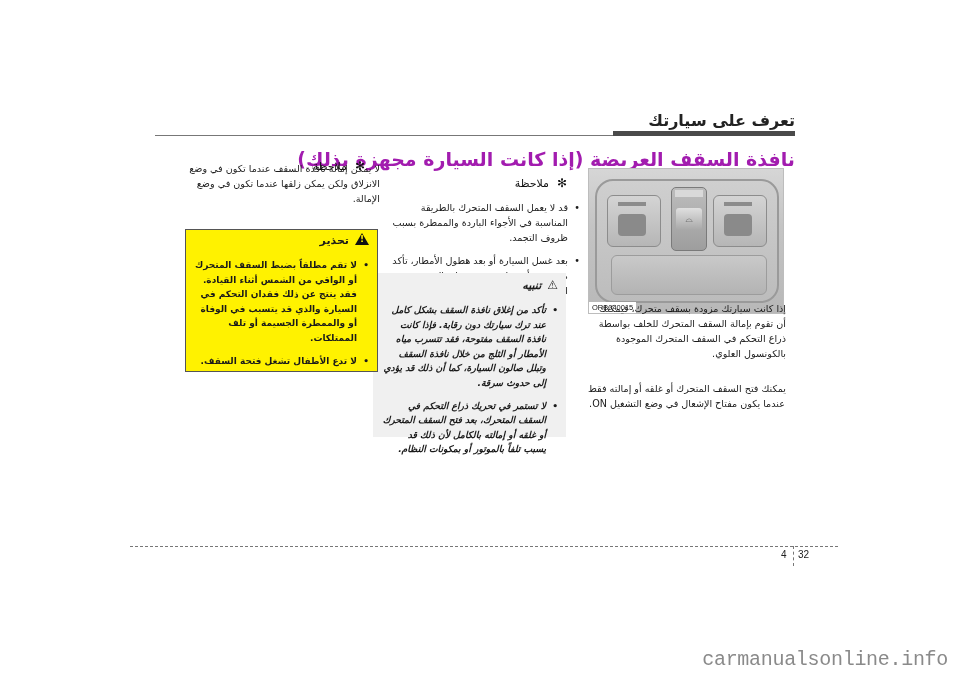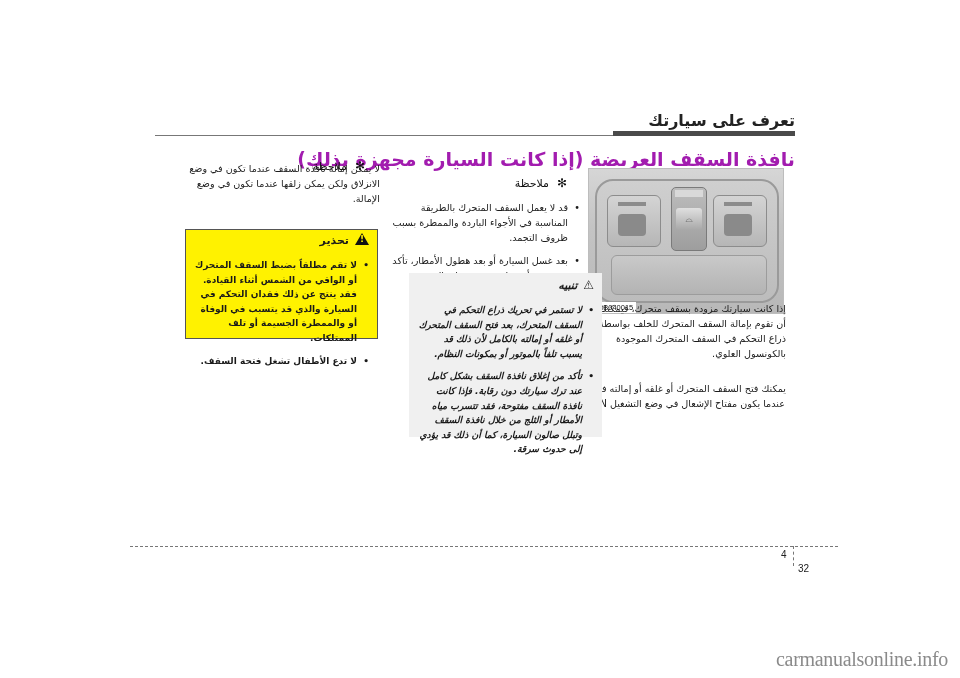--- a/index.html
+++ b/index.html
@@ -46,39 +46,39 @@
   .lc-note-head { right:595px; top:159px; }
 
   ul.bul { list-style:none; margin:0; padding:0; }
   ul.bul li { position:relative; padding-right:12px;margin-top:8px; }
   ul.bul li::before { content:"\2022"; position:absolute; right:0; top:0; }
 
   .mc-list { left:387px; top:182px; width:193px; }
   .lc-text { left:185px; top:174px; width:195px; }
 
   
-  .caution { left:409px; top:273px; width:193px; height:164px; background:#f0f0f0; }
+  .caution { left:373px; top:273px; width:193px; height:164px; background:#f0f0f0; }
   .caution-head { position:absolute; right:8px; top:5px; font-size:11px; font-weight:bold; font-style:italic; }
   .caution-head .tri { display:inline-block; margin-left:6px; font-style:normal; font-size:12px; }
   .caution-list { position:absolute; right:8px; top:22px; width:176px; font-size:9.2px; line-height:14.6px; font-weight:bold; font-style:italic; }
 
   
-  .warning { left:185px; top:229px; width:193px; height:110px; background:#fff200; border:1px solid #555; box-sizing:border-box; }
+  .warning { left:185px; top:229px; width:193px; height:143px; background:#fff200; border:1px solid #555; box-sizing:border-box; }
   .warning-head { position:absolute; right:8px; top:3px; font-size:11px; font-weight:bold; }
   .warning-head .tri { display:inline-block; width:0; height:0; border-left:7px solid transparent; border-right:7px solid transparent;
                        border-bottom:12px solid #111; position:relative; margin-left:6px; vertical-align:-1px; }
   .warning-head .tri::after { content:"!"; position:absolute; left:-2px; top:1px; color:#fff200; font-size:9px; font-weight:bold; }
   .warning-list { position:absolute; right:8px; top:20px; width:176px; font-size:9px; line-height:14.6px; font-weight:bold; }
 
   
   .foot-line { left:130px; top:546px; width:708px; height:0; border-top:1px dashed #777; }
   .foot-vline { left:793px; top:546px; width:0; height:20px; border-left:1px dashed #777; }
   .page-chapter { left:781px; top:549px; font-family:"Liberation Sans", sans-serif; font-size:10px; color:#222; }
-  .page-num { left:798px; top:549px; font-family:"Liberation Sans", sans-serif; font-size:10px; color:#222;margin-top:14px; }
-  .watermark { right:12px; top:648px; font-family:Liberation Serif, serif; font-size:20px; color:#8a8a8a; letter-spacing:-0.3px; }
+  .page-num { left:798px; top:549px; font-family:"Liberation Sans", sans-serif; font-size:10px; color:#222; }
+  .watermark { right:12px; top:648px; font-family:Liberation Mono, monospace; font-size:20px; color:#8a8a8a; letter-spacing:-0.3px; }
 </style>
 </head>
 <body>
 
 <div class="abs rtl hdr-title">تعرف على سيارتك</div>
 <div class="abs hdr-line"></div>
 <div class="abs hdr-bar"></div>
 
 <div class="abs rtl sec-title">نافذة السقف العريضة (إذا كانت السيارة مجهزة بذلك)</div>
 
@@ -112,22 +112,22 @@
     <li>قد لا يعمل السقف المتحرك بالطريقة المناسبة في الأجواء الباردة والممطرة بسبب ظروف التجمد.</li>
     <li>بعد غسل السيارة أو بعد هطول الأمطار، تأكد من مسح أي مياه موجودة على السقف المتحرك قبل تشغيله.</li>
   </ul>
 </div>
 
 <div class="abs rtl caution">
   <div class="caution-head">
     <span class="tri">⚠</span><span>تنبيه</span>
   </div>
   <ul class="bul caution-list">
+    <li>تأكد من إغلاق نافذة السقف بشكل كامل عند ترك سيارتك دون رقابة. فإذا كانت نافذة السقف مفتوحة، فقد تتسرب مياه الأمطار أو الثلج من خلال نافذة السقف وتبلل صالون السيارة، كما أن ذلك قد يؤدي إلى حدوث سرقة.</li>
     <li>لا تستمر في تحريك ذراع التحكم في السقف المتحرك، بعد فتح السقف المتحرك أو غلقه أو إمالته بالكامل لأن ذلك قد يسبب تلفاً بالموتور أو بمكونات النظام.</li>
-    <li>تأكد من إغلاق نافذة السقف بشكل كامل عند ترك سيارتك دون رقابة. فإذا كانت نافذة السقف مفتوحة، فقد تتسرب مياه الأمطار أو الثلج من خلال نافذة السقف وتبلل صالون السيارة، كما أن ذلك قد يؤدي إلى حدوث سرقة.</li>
   </ul>
 </div>
 
 <div class="abs rtl note-head lc-note-head">
   <span class="star">✻</span><span>ملاحظة</span>
 </div>
 <div class="abs rtl body-text lc-text" style="top:161px;">لا يمكن إمالة نافذة السقف عندما تكون في وضع الانزلاق ولكن يمكن زلقها عندما تكون في وضع الإمالة.</div>
 
 <div class="abs rtl warning">
   <div class="warning-head">

